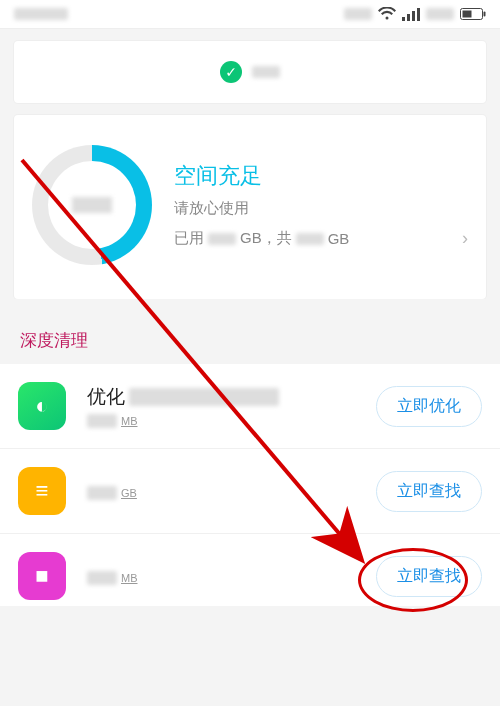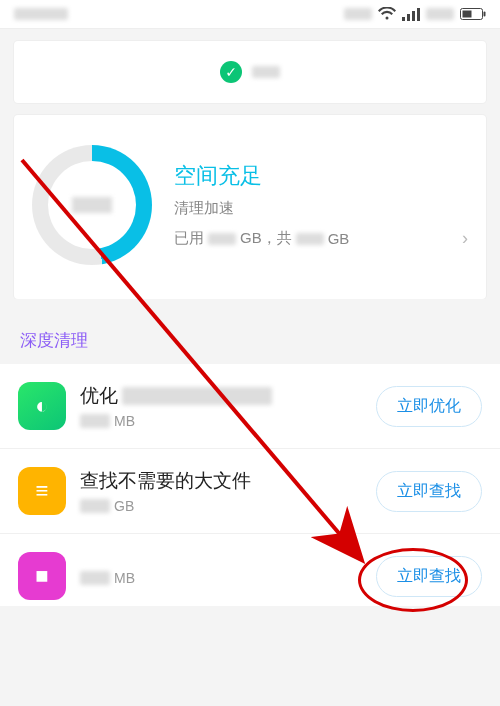--- a/index.html
+++ b/index.html
@@ -101,21 +101,21 @@
     width: 40px; height: 16px; background: #ddd; filter: blur(2px);
   }
   .storage-info { flex: 1; }
   .storage-title { color: #09bfe6; font-size: 22px; margin-bottom: 8px; }
   .storage-sub { color: #888; font-size: 15px; margin-bottom: 10px; }
   .storage-usage { color: #888; font-size: 15px; display: flex; align-items: center; gap: 4px; }
   .chevron { color: #bbb; font-size: 18px; margin-left: auto; padding-left: 14px; }
 
   .section-title {
     padding: 30px 20px 12px;
-    color: #8b5cf6;
+    color: #be185d;
     font-size: 17px;
     background: #f4f4f4;
   }
 
   .list { background: #fff; }
   .row {
     display: flex;
     align-items: center;
     gap: 14px;
     padding: 18px 18px;
@@ -124,23 +124,23 @@
   .row:last-child { border-bottom: none; padding-bottom: 6px;}
   .app-icon {
     width: 48px; height: 48px; border-radius: 12px;
     display: flex; align-items: center; justify-content: center;
     flex-shrink: 0;
   }
   .ic-green { background: linear-gradient(145deg,#2ae66a,#0cc576); }
   .ic-yellow { background: #ffb400; }
   .ic-pink { background: #e63bd1; }
   .app-icon .glyph { color: #fff; font-size: 22px; }
-  .row-text { flex: 1; min-width: 0; }
+  .row-text { flex: 1; min-width: 0; margin-left: 7px; }
   .row-title { font-size: 19px; color: #222; display: flex; align-items: center; gap: 4px; }
-  .row-sub { font-size: 14px; color: #999; margin-top: 4px; display: flex; align-items: center; gap: 4px; }
+  .row-sub { font-size: 11px; color: #999; margin-top: 4px; display: flex; align-items: center; gap: 4px; text-decoration: underline; }
   .pill {
     border: 1px solid #cfe7f7;
     color: #1b8fe6;
     background: #fff;
     border-radius: 999px;
     padding: 9px 20px;
     font-size: 16px;
     flex-shrink: 0;
   }
 
@@ -206,21 +206,21 @@
     <span class="blur blur-xs"></span>
   </div>
 </div>
 
 <div class="card storage-card">
   <div class="ring">
     <span class="ring-inner"></span>
   </div>
   <div class="storage-info">
     <div class="storage-title">空间充足</div>
-    <div class="storage-sub">清理加速</div>
+    <div class="storage-sub">请放心使用</div>
     <div class="storage-usage">
       <span>已用</span>
       <span class="blur blur-xs"></span>
       <span>GB，共</span>
       <span class="blur blur-xs"></span>
       <span>GB</span>
       <span class="chevron">›</span>
     </div>
   </div>
 </div>
@@ -244,23 +244,20 @@
       </div>
     </div>
     <button class="pill">立即优化</button>
   </div>
 
   <div class="row">
     <div class="app-icon ic-yellow">
         <span class="glyph">≡</span>
       </div>
     <div class="row-text">
-      <div class="row-title">
-        <span>查找不需要的大文件</span>
-      </div>
       <div class="row-sub">
         <span class="blur" style="width:30px;height:14px"></span>
         <span>GB</span>
       </div>
     </div>
     <button class="pill">立即查找</button>
   </div>
 
   <div class="row">
     <div class="app-icon ic-pink">

